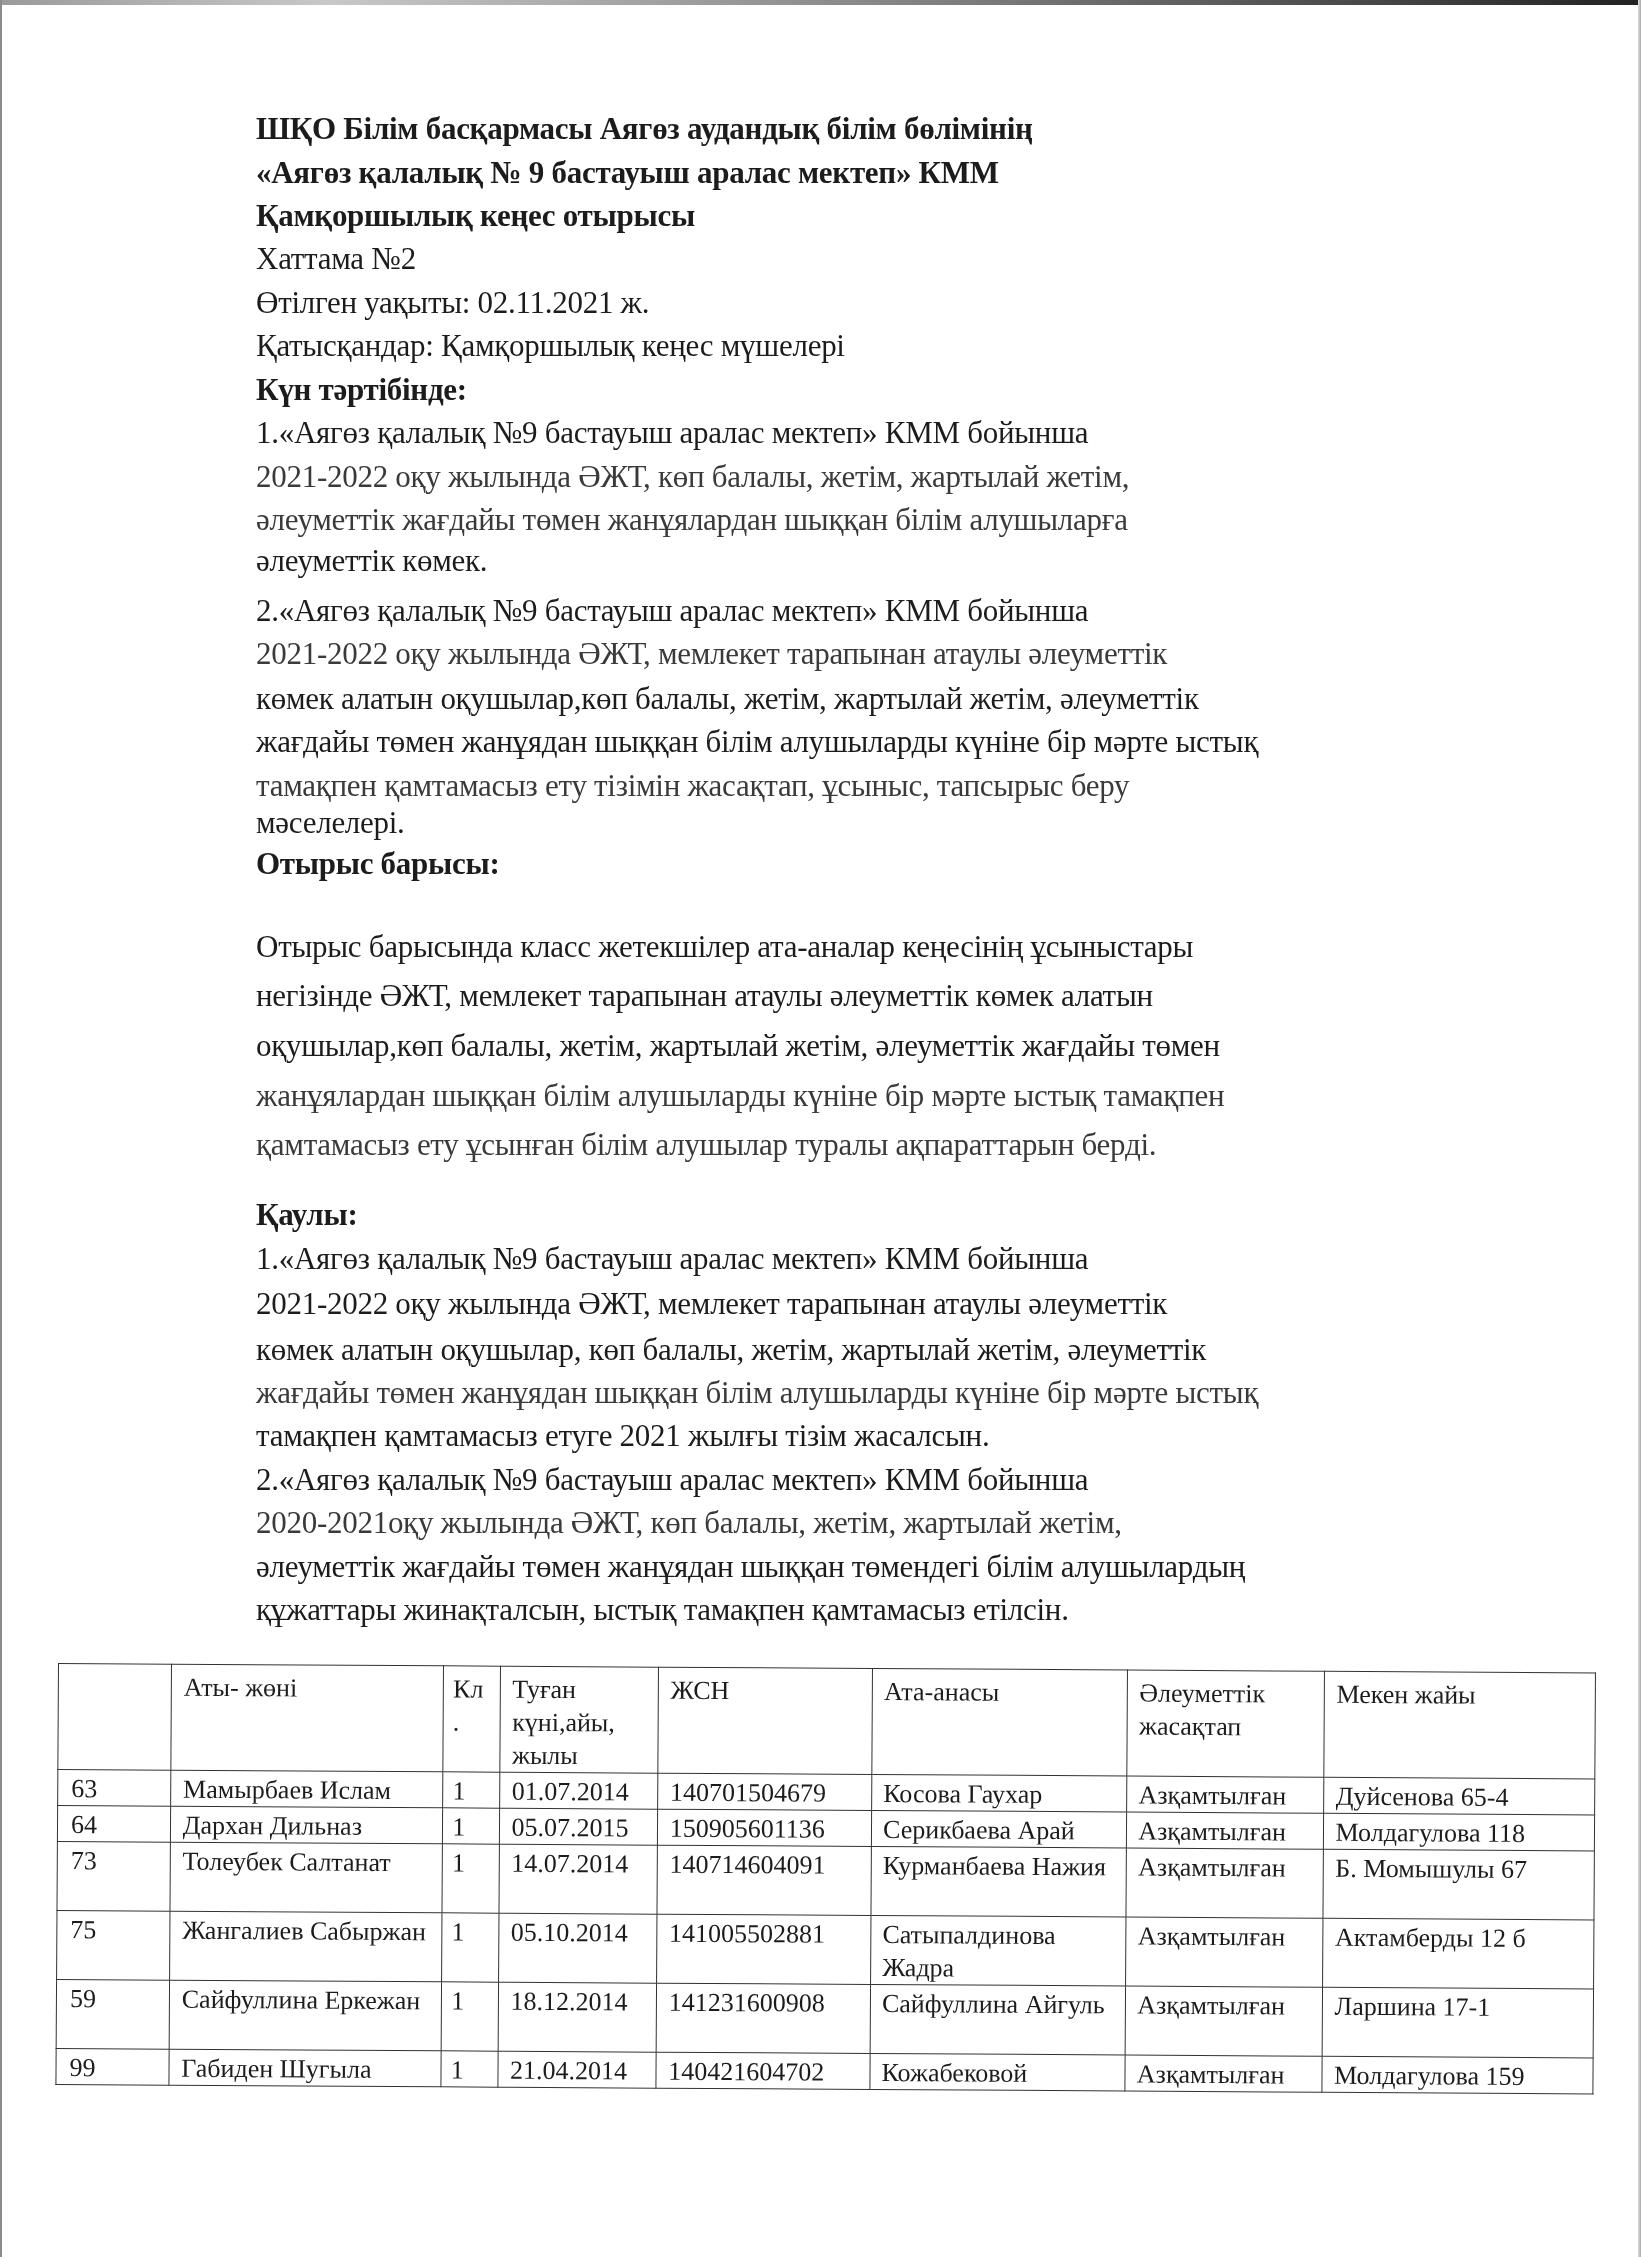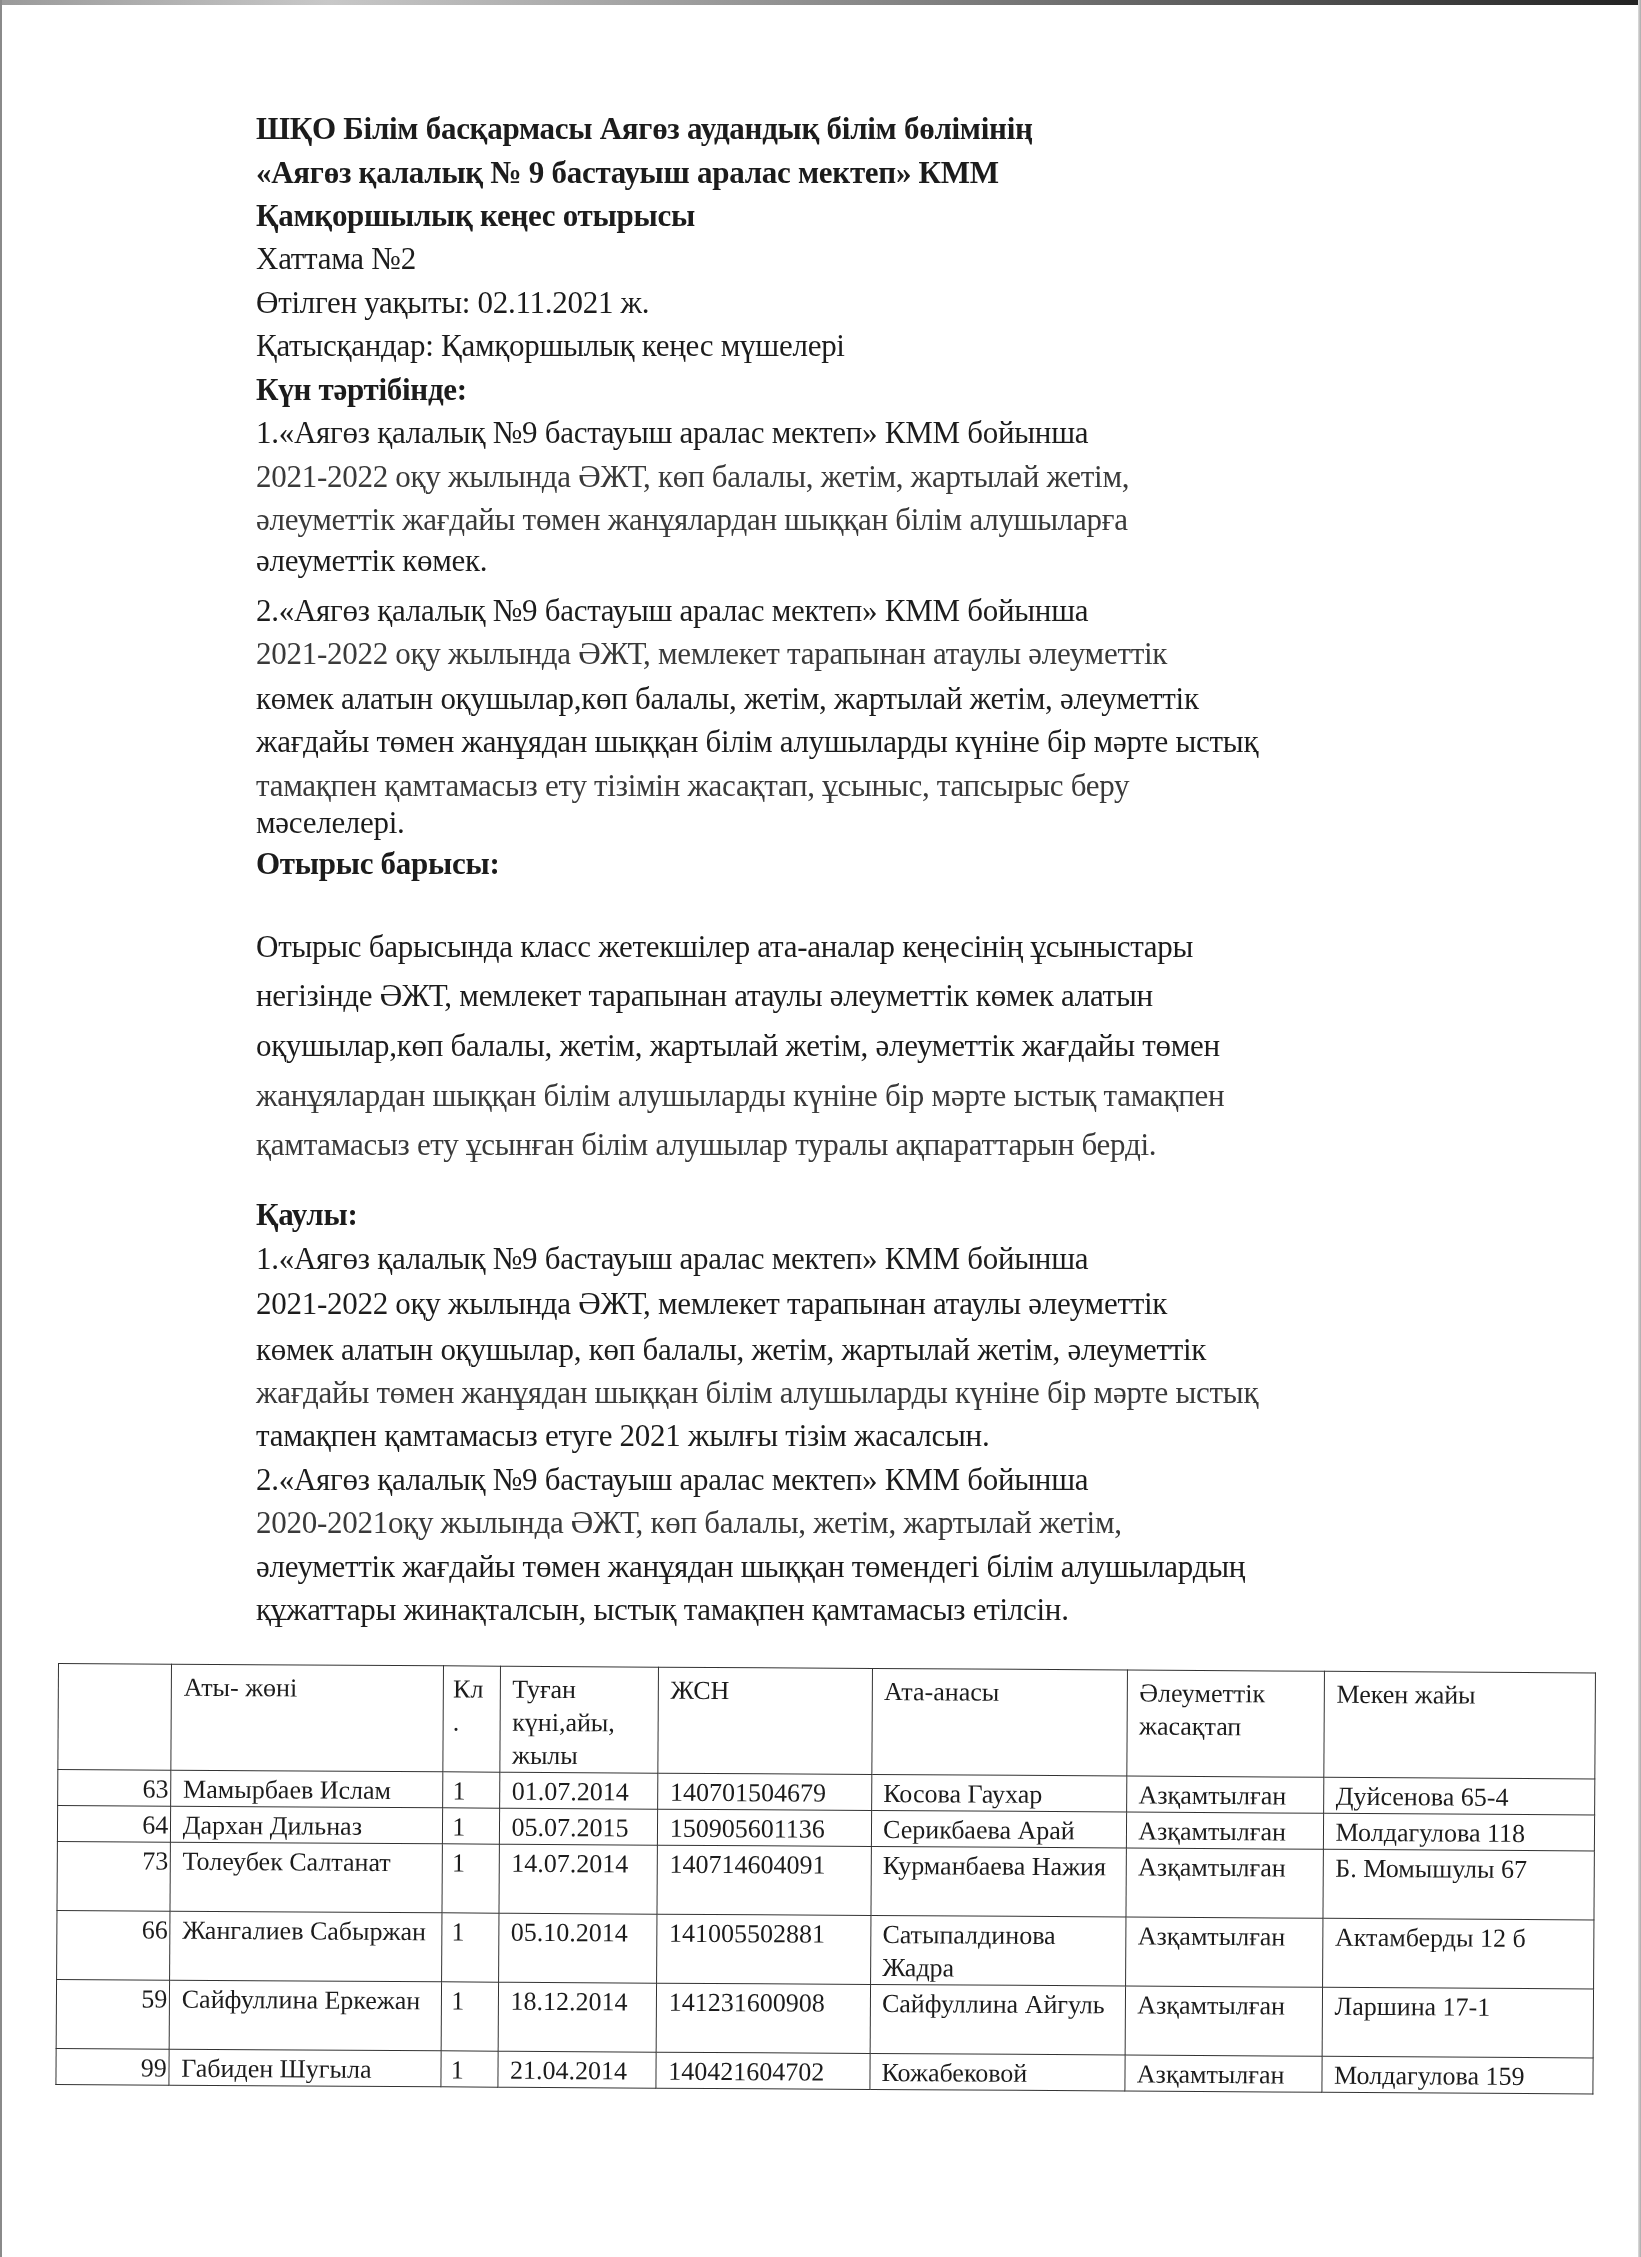--- a/index.html
+++ b/index.html
@@ -58,21 +58,21 @@
     }
     .tbl td, .tbl th {
       border: 1.5px solid #333;
       vertical-align: top;
       text-align: left;
       font-weight: normal;
       padding: 1.9px 7.7px 0 11.6px;
       white-space: normal;
     }
     .tbl th { padding-top: 5.8px; }
-    .tbl .num { text-align: right; padding-right: 1.9px; padding-left: 5px; }
+    .tbl .num { padding-right: 1.9px; padding-left: 13px; }
     .tbl .kl { padding-left: 9.7px; }
     .c0 { width: 93px; }
     .c1 { width: 251px; }
     .c2 { width: 39px; }
     .c3 { width: 138px; }
     .c4 { width: 193px; }
     .c5 { width: 235px; }
     .c6 { width: 177px; }
     .c7 { width: 251px; }
     .hdr-row { height: 102px; }
@@ -161,21 +161,21 @@
       <td class="num">73</td>
       <td>Толеубек Салтанат</td>
       <td class="kl">1</td>
       <td>14.07.2014</td>
       <td>140714604091</td>
       <td>Курманбаева Нажия</td>
       <td>Азқамтылған</td>
       <td>Б. Момышулы 67</td>
     </tr>
     <tr class="r2">
-      <td class="num">66</td>
+      <td class="num">75</td>
       <td>Жангалиев Сабыржан</td>
       <td class="kl">1</td>
       <td>05.10.2014</td>
       <td>141005502881</td>
       <td>Сатыпалдинова Жадра</td>
       <td>Азқамтылған</td>
       <td>Актамберды 12 б</td>
     </tr>
     <tr class="r2">
       <td class="num">59</td>

